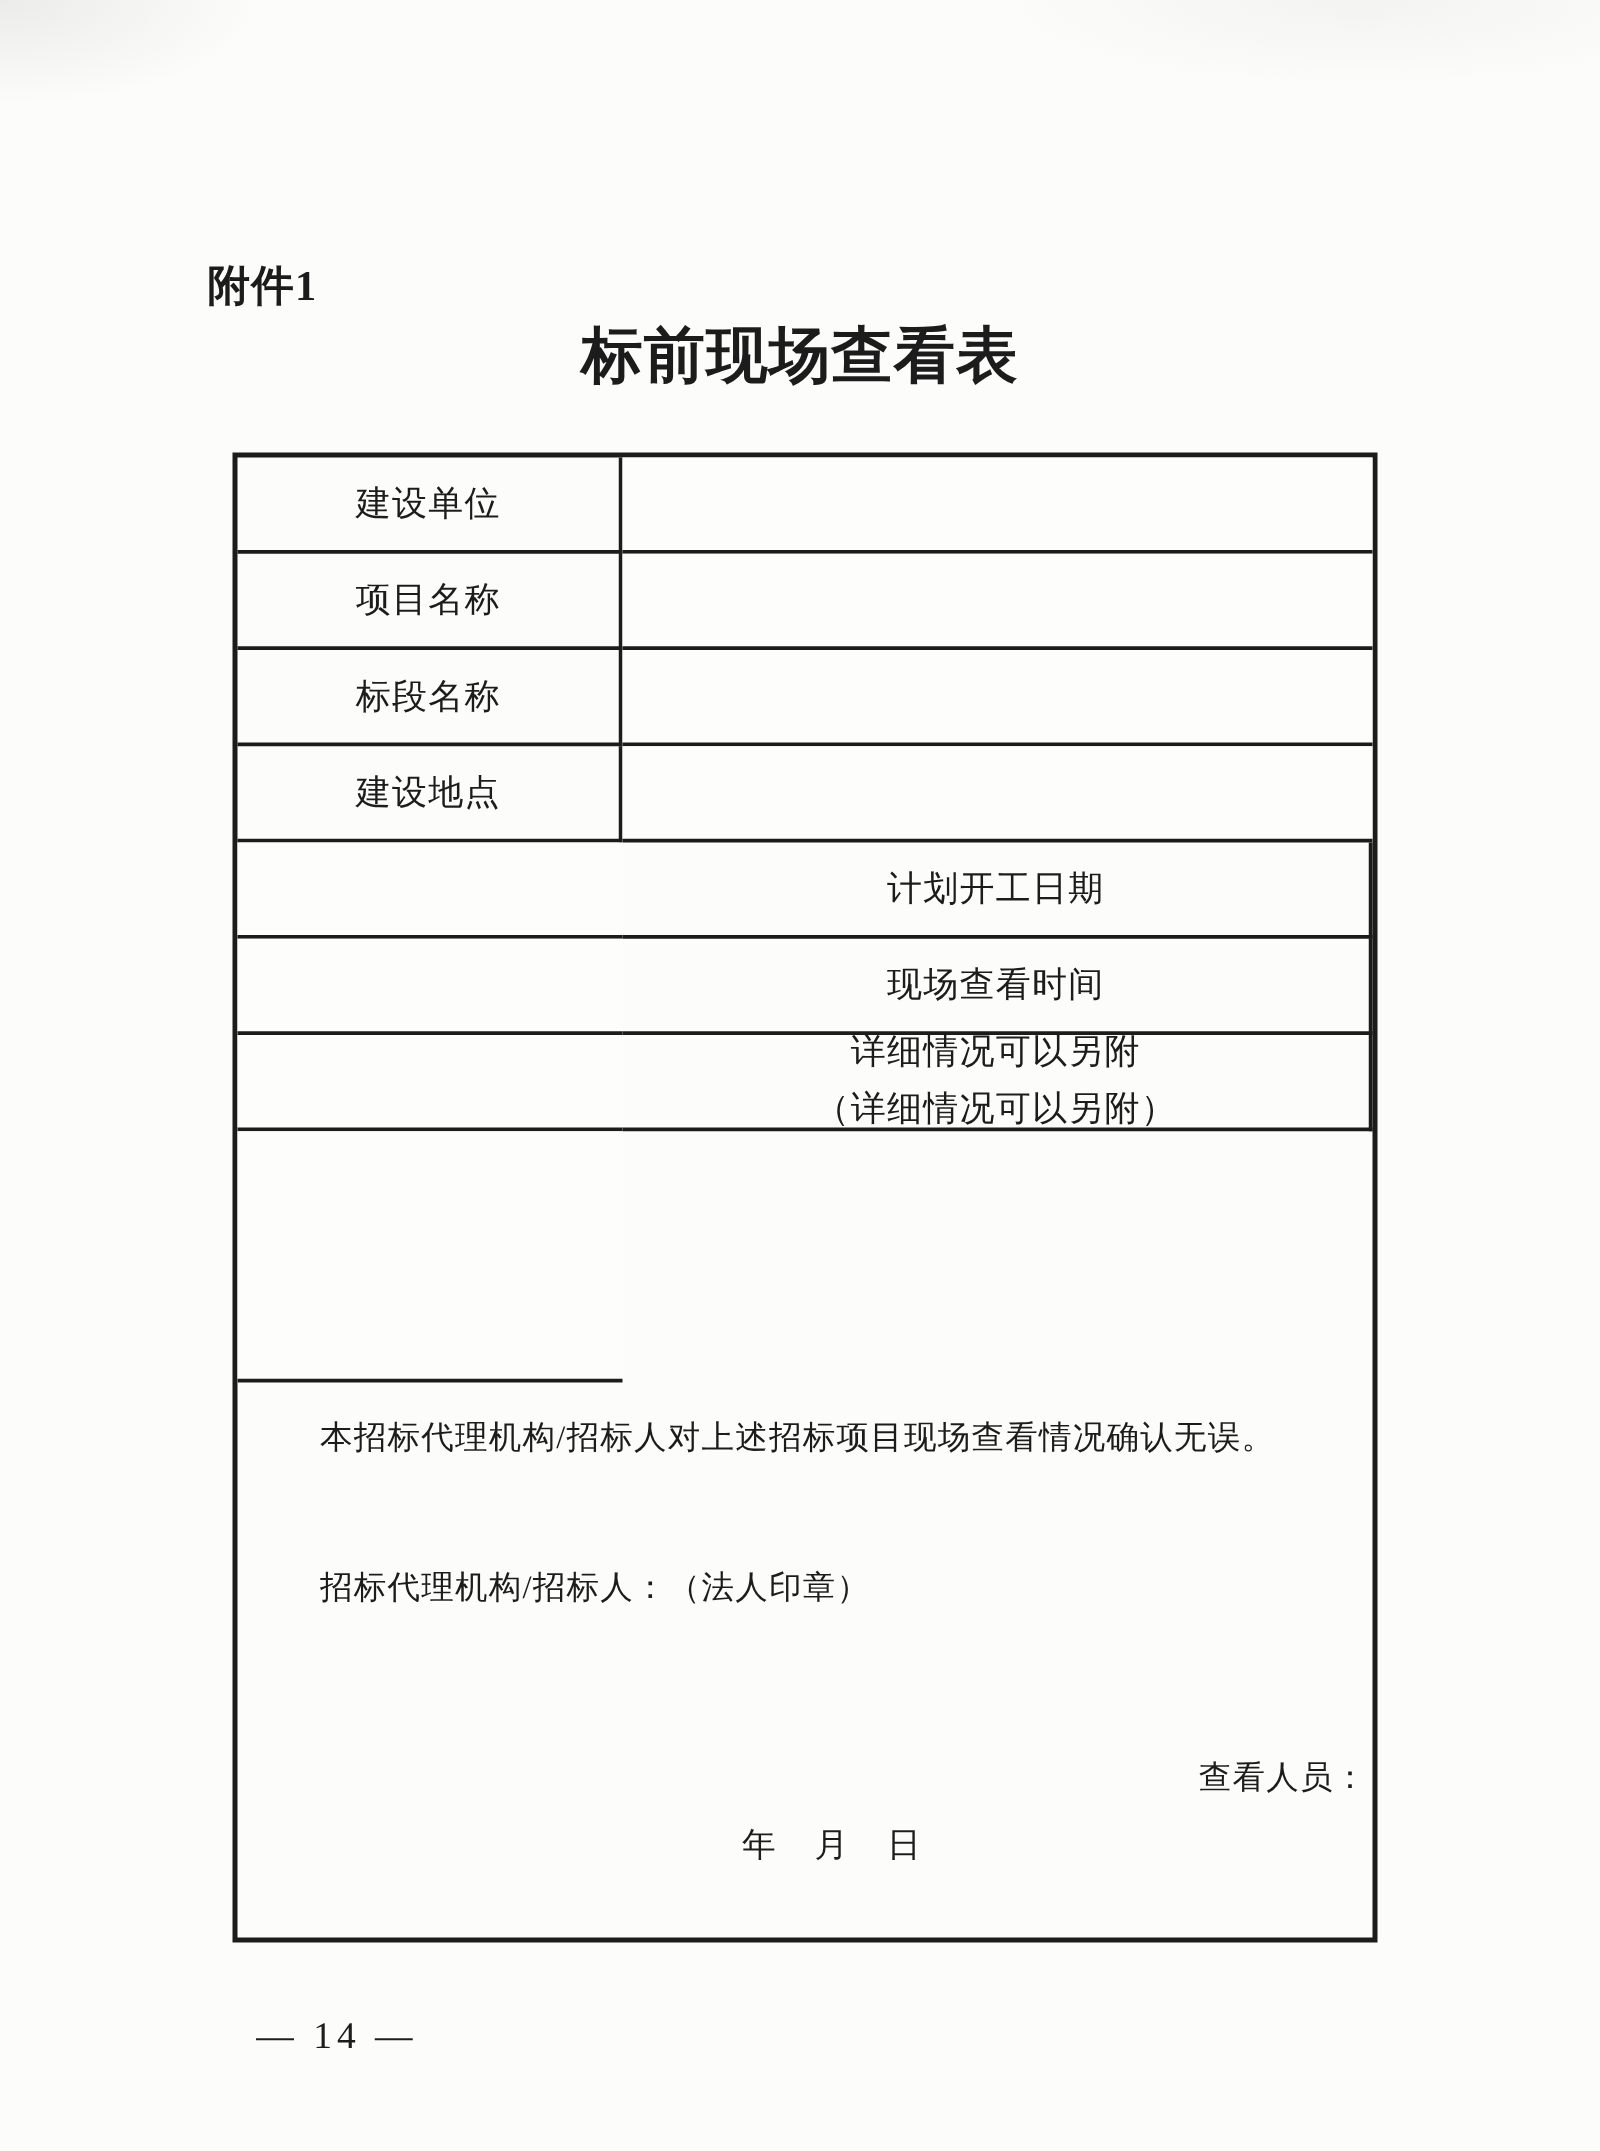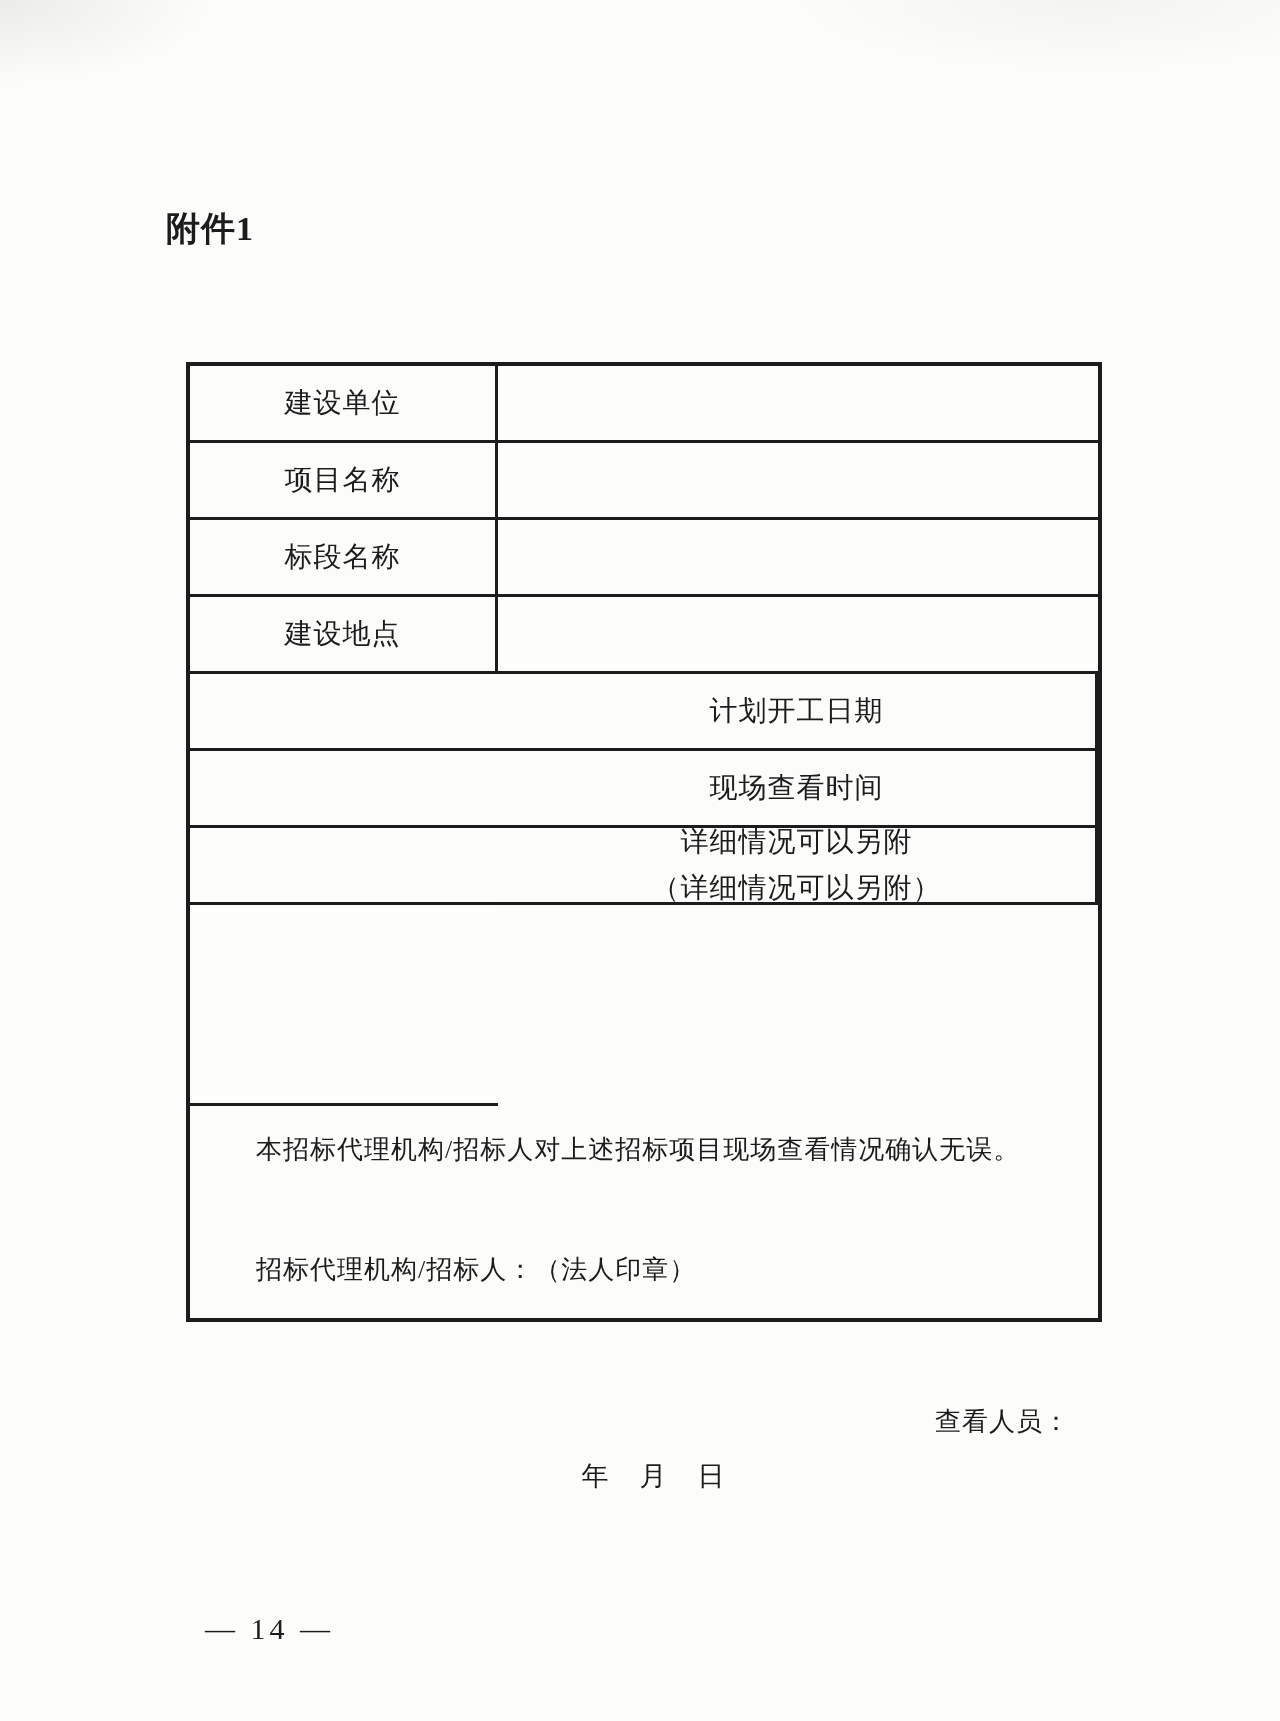--- a/index.html
+++ b/index.html
@@ -36,21 +36,21 @@
     text-align: center;
     font-size: 49px;
     font-weight: 700;
     letter-spacing: 1px;
   }
   .form-table {
     position: absolute;
     left: 186px;
     top: 362px;
     width: 916px;
-    height: 960px;
+    height: 1192px;
     box-sizing: border-box;
     border: 4px solid #1c1c1c;
     display: grid;
     grid-template-columns: 308px 1fr;
     grid-template-rows: repeat(7, 77px) 201px 1fr;
   }
   .label-cell {
     box-sizing: border-box;
     border-right: 3px solid #1c1c1c;
     border-bottom: 3px solid #1c1c1c;
@@ -64,21 +64,21 @@
   }
   .value-cell {
     box-sizing: border-box;
     border-bottom: 3px solid #1c1c1c;
     background: #fdfdfc;
   }
   .label-cell .label-line { line-height: 46px; }
   .confirm-cell {
     grid-column: 1 / -1;
     box-sizing: border-box;
-    padding: 26px 28px 0 66px;
+    padding: 26px 4px 0 66px;
     font-size: 26px;
     letter-spacing: 1px;
   }
   .confirm-statement { line-height: 36px; }
   .agency-line  { margin-top: 84px; line-height: 36px; font-family: Liberation Serif, serif; }
   .inspector-line { margin-top: 116px; line-height: 36px; text-align: right; }
   .date-line {
     margin-top: 18px;
     text-align: center;
     padding-right: 18px;
@@ -94,20 +94,21 @@
     font-family: "Liberation Serif", "DejaVu Serif", serif;
   }
 </style>
 </head>
 <body>
 
 <div class="page">
 
   <div class="attachment-label">附件1</div>
 
+  <div class="doc-title">标前现场查看表</div>
 
   <div class="form-table">
 
     <div class="label-cell">
       <span>建设单位</span>
     </div>
     <div class="value-cell"></div>
 
     <div class="label-cell">
       <span>项目名称</span>

